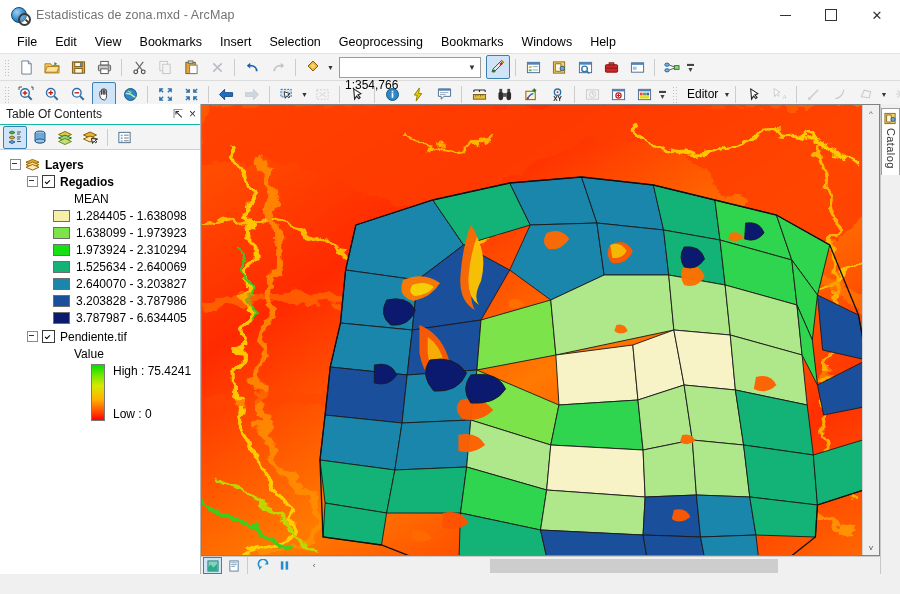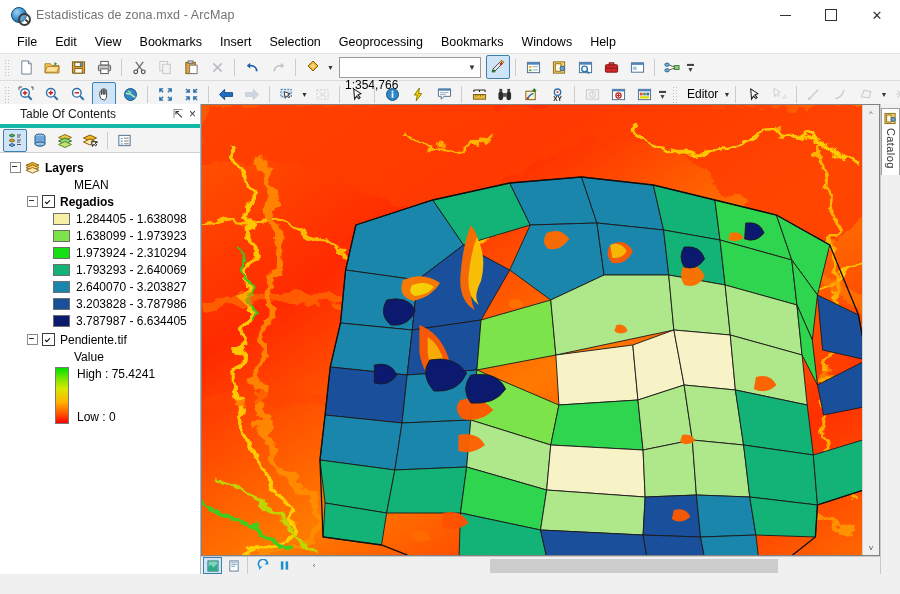--- a/index.html
+++ b/index.html
@@ -61,21 +61,21 @@
   
   svg{display:block;}
 
   
   .body{position:absolute;left:0;top:104px;right:0;bottom:20px;display:flex;background:#f0f0f0;}
 
   
   .toc{width:200px;background:#ffffff;display:flex;flex-direction:column;position:relative;
        border-right:1px solid #b5b5b5;}
   .toc-header{height:20px;background:#ffffff;display:flex;align-items:center;
-              border-bottom:4px solid #14b8a6;padding-left:20px;position:relative;}
+              border-bottom:1px solid #14b8a6;padding-left:6px;position:relative;}
   .toc-title{font-size:12px;color:#1a1a1a;}
   .toc-hdr-btns{position:absolute;right:4px;top:0;height:20px;display:flex;align-items:center;gap:6px;}
   .toc-hdr-btns span{font-size:12px;color:#333;cursor:default;line-height:1;}
   .toc-toolbar{height:24px;background:#f4f4f4;border-bottom:1px solid #cfcfcf;display:flex;
                align-items:center;padding-left:3px;}
   .toc-tb{width:22px;height:21px;display:flex;align-items:center;justify-content:center;
           border:1px solid transparent;border-radius:2px;margin-right:1px;cursor:default;}
   .toc-tb.active{background:#cfe4f7;border:1px solid #3c7fb1;}
   .toc-tree{flex:1;background:#fff;overflow:hidden;position:relative;padding-top:6px;}
   .row{display:flex;align-items:center;height:17px;font-size:12px;color:#000;white-space:nowrap;}
@@ -647,45 +647,45 @@
           <div class="layers-icon">
             <svg width="15" height="13" viewBox="0 0 16 14">
                 <path d="M1 4.5L8 1.5l7 3-7 3z" fill="#f0b429" stroke="#8a5d0a"></path>
                 <path d="M1 7.2L8 4.2l7 3-7 3z" fill="#ffd978" stroke="#8a5d0a"></path>
                 <path d="M1 10L8 7l7 3-7 3z" fill="#ffe9b8" stroke="#8a5d0a"></path>
               </svg>
           </div>
           <span class="bold">Layers</span>
         </div>
 
-        <div class="row" style="padding-left:74px;">
-          <span>MEAN</span>
-        </div>
-
         <div class="row" style="padding-left:27px;">
           <div class="expander"></div>
           <div class="chk"></div>
           <span class="bold">Regadios</span>
         </div>
 
+        <div class="row" style="padding-left:74px;">
+          <span>MEAN</span>
+        </div>
+
         <div class="row" style="padding-left:53px;">
           <div class="swatch" style="background:#f5f0a5"></div>
           <span class="legend-label">1.284405 - 1.638098</span>
         </div>
         <div class="row" style="padding-left:53px;">
           <div class="swatch" style="background:#7de34a"></div>
           <span class="legend-label">1.638099 - 1.973923</span>
         </div>
         <div class="row" style="padding-left:53px;">
           <div class="swatch" style="background:#14e014"></div>
           <span class="legend-label">1.973924 - 2.310294</span>
         </div>
         <div class="row" style="padding-left:53px;">
           <div class="swatch" style="background:#13b377"></div>
-          <span class="legend-label">1.793293 - 2.640069</span>
+          <span class="legend-label">1.525634 - 2.640069</span>
         </div>
         <div class="row" style="padding-left:53px;">
           <div class="swatch" style="background:#1b86ac"></div>
           <span class="legend-label">2.640070 - 3.203827</span>
         </div>
         <div class="row" style="padding-left:53px;">
           <div class="swatch" style="background:#1a4f9c"></div>
           <span class="legend-label">3.203828 - 3.787986</span>
         </div>
         <div class="row" style="padding-left:53px;">
@@ -696,21 +696,21 @@
         <div class="row" style="padding-left:27px;margin-top:2px;">
           <div class="expander"></div>
           <div class="chk"></div>
           <span>Pendiente.tif</span>
         </div>
 
         <div class="row" style="padding-left:74px;">
           <span>Value</span>
         </div>
 
-        <div style="display:flex;padding-left:55px;margin-top:2px;">
+        <div style="display:flex;padding-left:55px;margin-top:2px;margin-left:36px;">
           <div class="ramp"></div>
           <div style="margin-left:8px;display:flex;flex-direction:column;justify-content:space-between;height:57px;">
             <span class="legend-label">High : 75.4241</span>
             <span class="legend-label">Low : 0</span>
           </div>
         </div>
 
       </div>
       <div class="toc-resizer"></div>
     </div>

